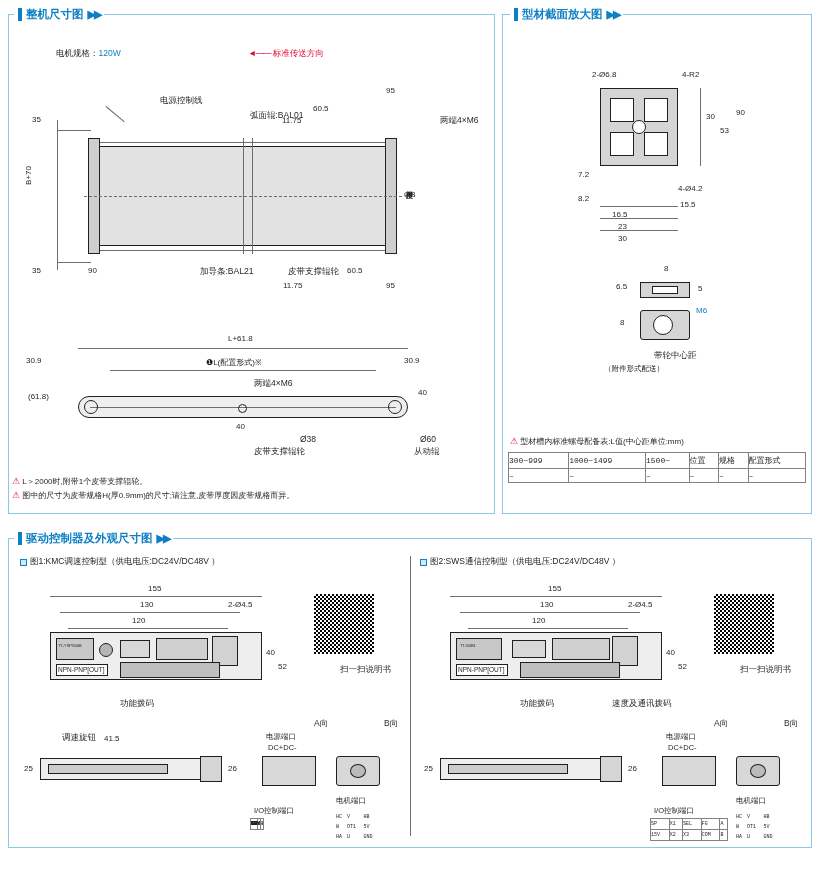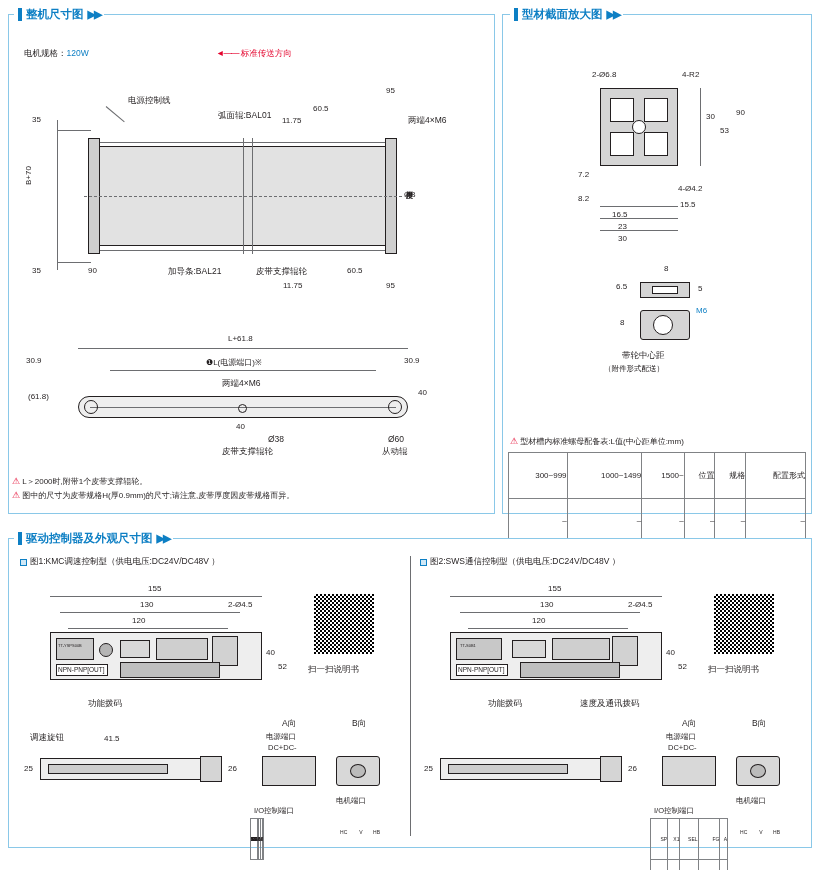--- a/index.html
+++ b/index.html
@@ -15,34 +15,34 @@
   }
   .panel { position:absolute; border:1px solid #8ac8e8; background:#fff; }
   .sec-title {
     position:absolute;
     display:flex; align-items:center; gap:4px;
     font-size:11.5px; font-weight:bold; color:#0d7fc4;
     background:#fff; padding:0 4px;
   }
   .sec-title .bar { width:4px; height:13px; background:#0d7fc4; display:inline-block; }
   .sec-title .arr { color:#0d7fc4; font-size:11px; letter-spacing:-2px; }
-  .lbl { position:absolute; white-space:nowrap; font-size:8.5px; color:#231f20; }
+  .lbl { position:absolute; white-space:nowrap; font-size:8.5px; color:#231f20;margin-left:32px; }
   .lbl-s { position:absolute; white-space:nowrap; font-size:7.5px; color:#231f20; }
   .lbl-xs { position:absolute; white-space:nowrap; font-size:6.5px; color:#231f20; }
   .dim { position:absolute; white-space:nowrap; font-size:8px; color:#231f20; }
   .ln { position:absolute; background:#231f20; }
   .hl { height:1px; }
   .vl { width:1px; }
   .thin { background:#6d6e71; }
   .dash-h { position:absolute; height:0; border-top:1px dashed #6d6e71; }
   .blue { color:#0d7fc4; }
   .warn { position:absolute; font-size:8px; color:#231f20; white-space:nowrap; }
   .warn .tri { color:#e4002b; font-size:9px; }
   table.spec { position:absolute; border-collapse:collapse; font-size:8px; }
-  table.spec td { border:1px solid #808285; text-align:right; padding:17px 0; color:#231f20; }
+  table.spec td { border:1px solid #808285; text-align:left; padding:2px 0; color:#231f20;font-family:Liberation Mono, monospace; }
   .qr { position:absolute; background:
       repeating-conic-gradient(#000 0 25%, #fff 0 50%) 0 0/4px 4px;
       border:2px solid #fff; }
   .box { position:absolute; border:1px solid #231f20; }
   .subhdr { position:absolute; font-size:8.5px; white-space:nowrap; display:flex; align-items:center; gap:3px; }
   .subhdr .sq { width:7px; height:7px; border:1px solid #0d7fc4; background:#cfe8f6; display:inline-block; }
   .grey { background:#d9d9d9; }
   .lgrey { background:#eeeeee; }
 </style>
 </head>
@@ -92,21 +92,21 @@
 
 <div class="lbl" style="left:168px; top:266px;">加导条:BAL21</div>
 <div class="lbl" style="left:256px; top:266px;">皮带支撑辊轮</div>
 <div class="dim" style="left:88px; top:266px;">90</div>
 <div class="dim" style="left:347px; top:266px;">60.5</div>
 <div class="dim" style="left:283px; top:281px;">11.75</div>
 <div class="dim" style="left:386px; top:281px;">95</div>
 
 <div class="dim" style="left:228px; top:334px;">L+61.8</div>
 <div class="ln hl thin" style="left:78px; top:348px; width:330px;"></div>
-<div class="dim" style="left:206px; top:356px;">❶L(电源端口)※</div>
+<div class="dim" style="left:206px; top:356px;">❶L(配置形式)※</div>
 <div class="ln hl thin" style="left:110px; top:370px; width:266px;"></div>
 <div class="dim" style="left:26px; top:356px;">30.9</div>
 <div class="dim" style="left:404px; top:356px;">30.9</div>
 <div class="lbl" style="left:222px; top:378px;">两端4×M6</div>
 
 <div class="box lgrey" style="left:78px; top:396px; width:330px; height:22px; border-radius:11px;"></div>
 <div class="ln hl thin" style="left:90px; top:407px; width:306px;"></div>
 <div class="box" style="left:84px; top:400px; width:14px; height:14px; border-radius:50%;"></div>
 <div class="box" style="left:388px; top:400px; width:14px; height:14px; border-radius:50%;"></div>
 <div class="box" style="left:238px; top:404px; width:9px; height:9px; border-radius:50%;"></div>

